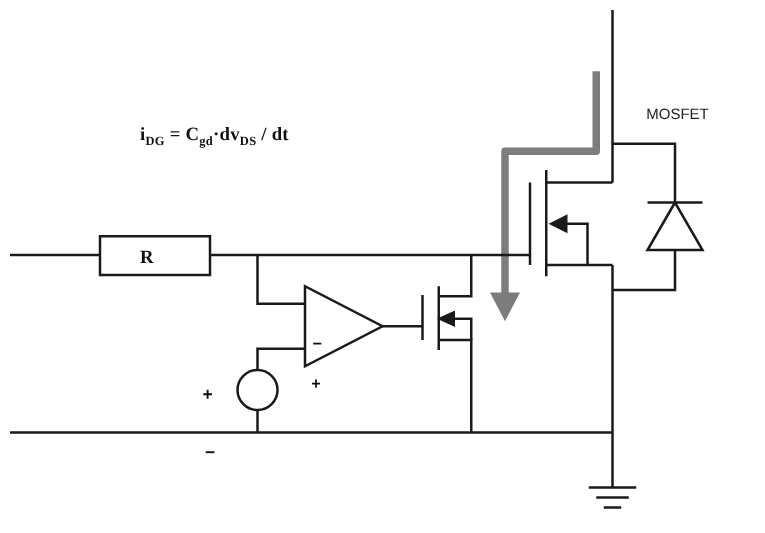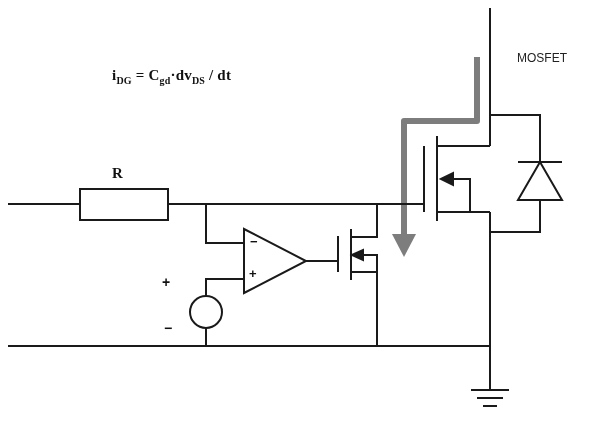--- a/index.html
+++ b/index.html
@@ -1,19 +1,19 @@
 <!DOCTYPE html>
 <html><head>
 <meta charset="utf-8">
 <style>
   html,body{margin:0;padding:0;background:#ffffff;}
   .stage{position:relative;width:612px;height:426px;background:#ffffff;
          font-family:"Liberation Sans",sans-serif;color:#111;overflow:hidden;}
   .stage svg{position:absolute;left:0;top:0;}
-  .lbl{position:absolute;white-space:nowrap;line-height:1;}
+  .lbl{position:absolute;white-space:nowrap;line-height:1;margin-top:33px;}
   .formula{font-family:"Liberation Serif",serif;font-weight:700;font-size:15px;letter-spacing:.2px;text-align:center;}
   .formula sub{font-size:10px;font-weight:700;}
   .r-label{font-family:"Liberation Serif",serif;font-weight:700;font-size:15px;}
   .mosfet-label{font-size:12px;color:#222;}
   .sign{font-size:13px;font-weight:700;}
   .src-sign{font-size:14px;font-weight:700;}
 </style>
 </head>
 <body>
 

